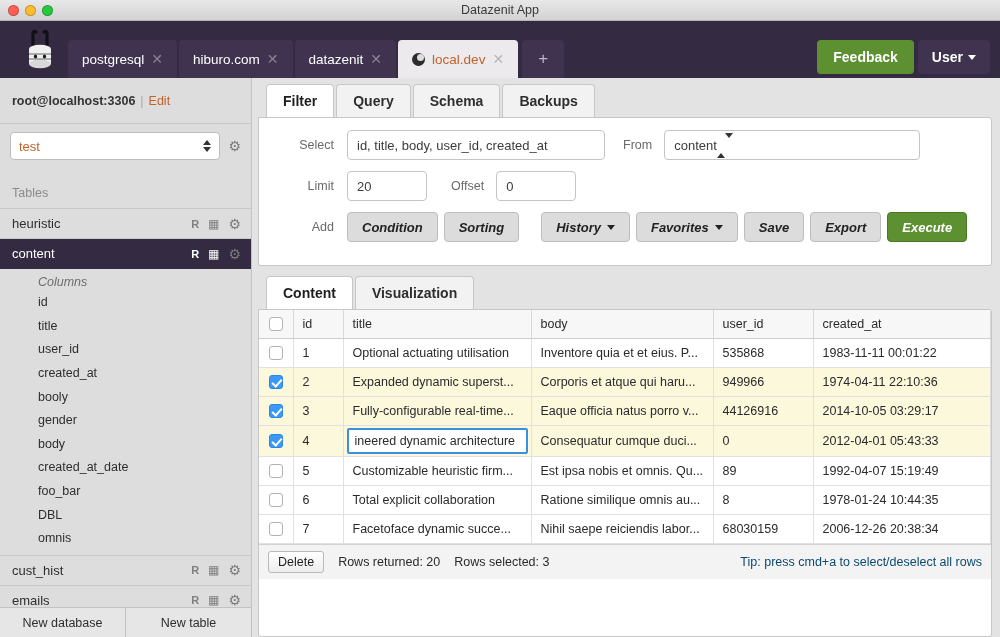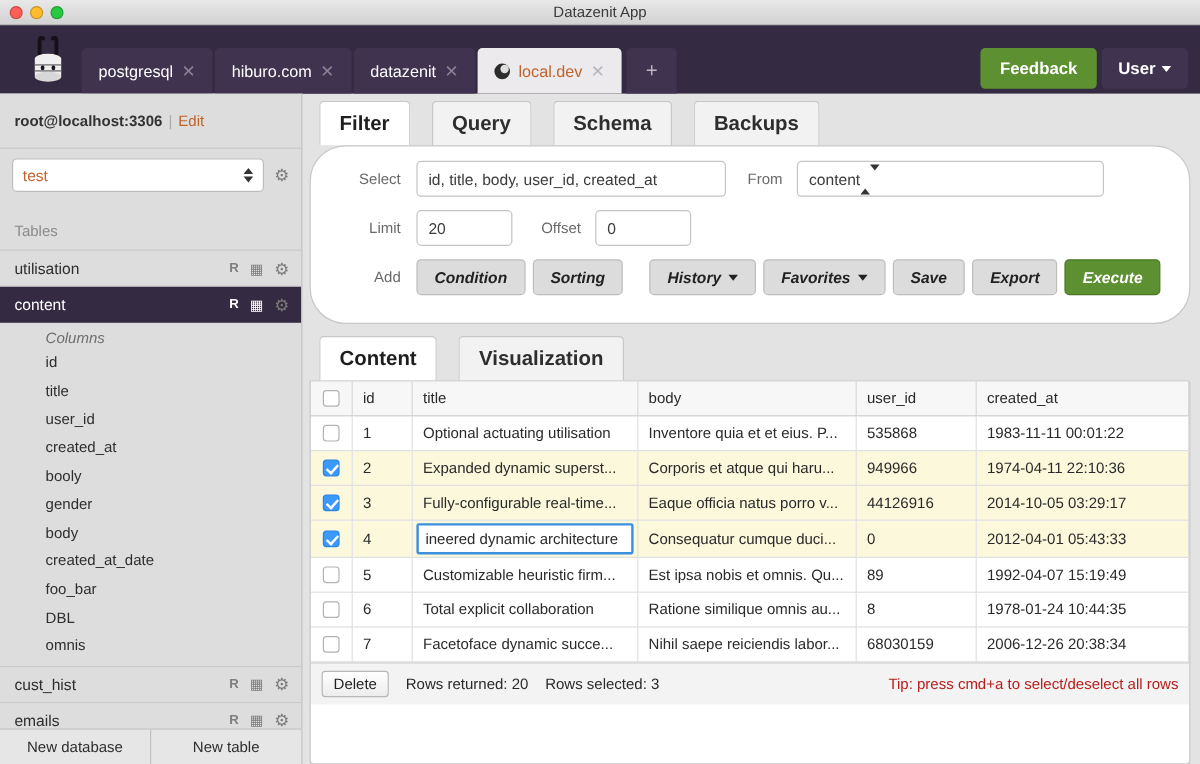--- a/index.html
+++ b/index.html
@@ -144,29 +144,29 @@
     flex: 1; display: flex; align-items: center; justify-content: center;
     font-size: 12.5px; color: #2e2e2e;
   }
   .sfbtn + .sfbtn { border-left: 1px solid #c2c2c2; }
 
   
   .main { flex: 1; background: #e3e3e3; padding: 6px 8px 0 6px; display: flex; flex-direction: column; }
 
   .tabstrip { display: flex; align-items: flex-end; padding-left: 8px; }
   .ptab {
-    padding: 8px 16px; font-size: 17px; font-weight: bold; color: #2e2e2e;
+    padding: 8px 16px; font-size: 14px; font-weight: bold; color: #2e2e2e;
     background: #f2f2f2; border: 1px solid #c7c7c7; border-bottom: none;
-    border-radius: 4px 4px 0 0; margin-right: 18px;
+    border-radius: 4px 4px 0 0; margin-right: 2px;
   }
   .ptab.active { background: #fff; color: #1e1e1e; }
 
   .card { background: #fff; border: 1px solid #c7c7c7; border-radius: 0 3px 3px 3px; }
 
-  .filter-card { padding: 12px 14px 12px 6px; border-radius: 30px; }
+  .filter-card { padding: 12px 14px 12px 6px; }
   .frow { display: flex; align-items: center; margin-bottom: 11px; }
   .flabel { font-size: 12.5px; color: #6a6a6a; width: 82px; text-align: right; padding-right: 13px; }
   .inp {
     border: 1px solid #c4c4c4; border-radius: 4px; height: 30px;
     display: flex; align-items: center; padding: 0 9px;
     font-size: 13px; color: #3b3b3b; background: #fff;
   }
   .inp.select-like { position: relative; padding-right: 22px; }
   .inp-select { width: 258px; }
   .from-label { font-size: 12.5px; color: #6a6a6a; padding: 0 12px 0 18px; }
@@ -229,21 +229,21 @@
   .gridfoot {
     display: flex; align-items: center; gap: 14px;
     padding: 6px 9px; background: #f3f3f3; border-top: 1px solid #d2d2d2;
     font-size: 12.5px; color: #2a2a2a;
   }
   .btn-del {
     height: 22px; padding: 0 9px; border-radius: 3px;
     background: linear-gradient(#fff,#ededed); border: 1px solid #b9b9b9;
     font-size: 12.5px; color: #222; display: inline-flex; align-items: center;
   }
-  .tip { margin-left: auto; color: #b91c1c; }
+  .tip { margin-left: auto; color: #0c4a6e; }
 </style>
 </head>
 <body>
 
 <div class="titlebar">
   <div class="traffic">
     <span class="dot red"></span>
     <span class="dot yellow"></span>
     <span class="dot green"></span>
   </div>
@@ -313,21 +313,21 @@
         </span>
       </div>
       <span class="gear">⚙</span>
     </div>
 
     <div class="tables-label">Tables</div>
 
     <div class="tree">
 
       <div class="trow">
-        <span class="tname">utilisation</span>
+        <span class="tname">heuristic</span>
         <span class="icons">
           <span class="ric">R</span>
           <span class="gridic">▦</span>
           <span class="gear">⚙</span>
         </span>
       </div>
 
       <div class="trow sel">
         <span class="tname">content</span>
         <span class="icons">

